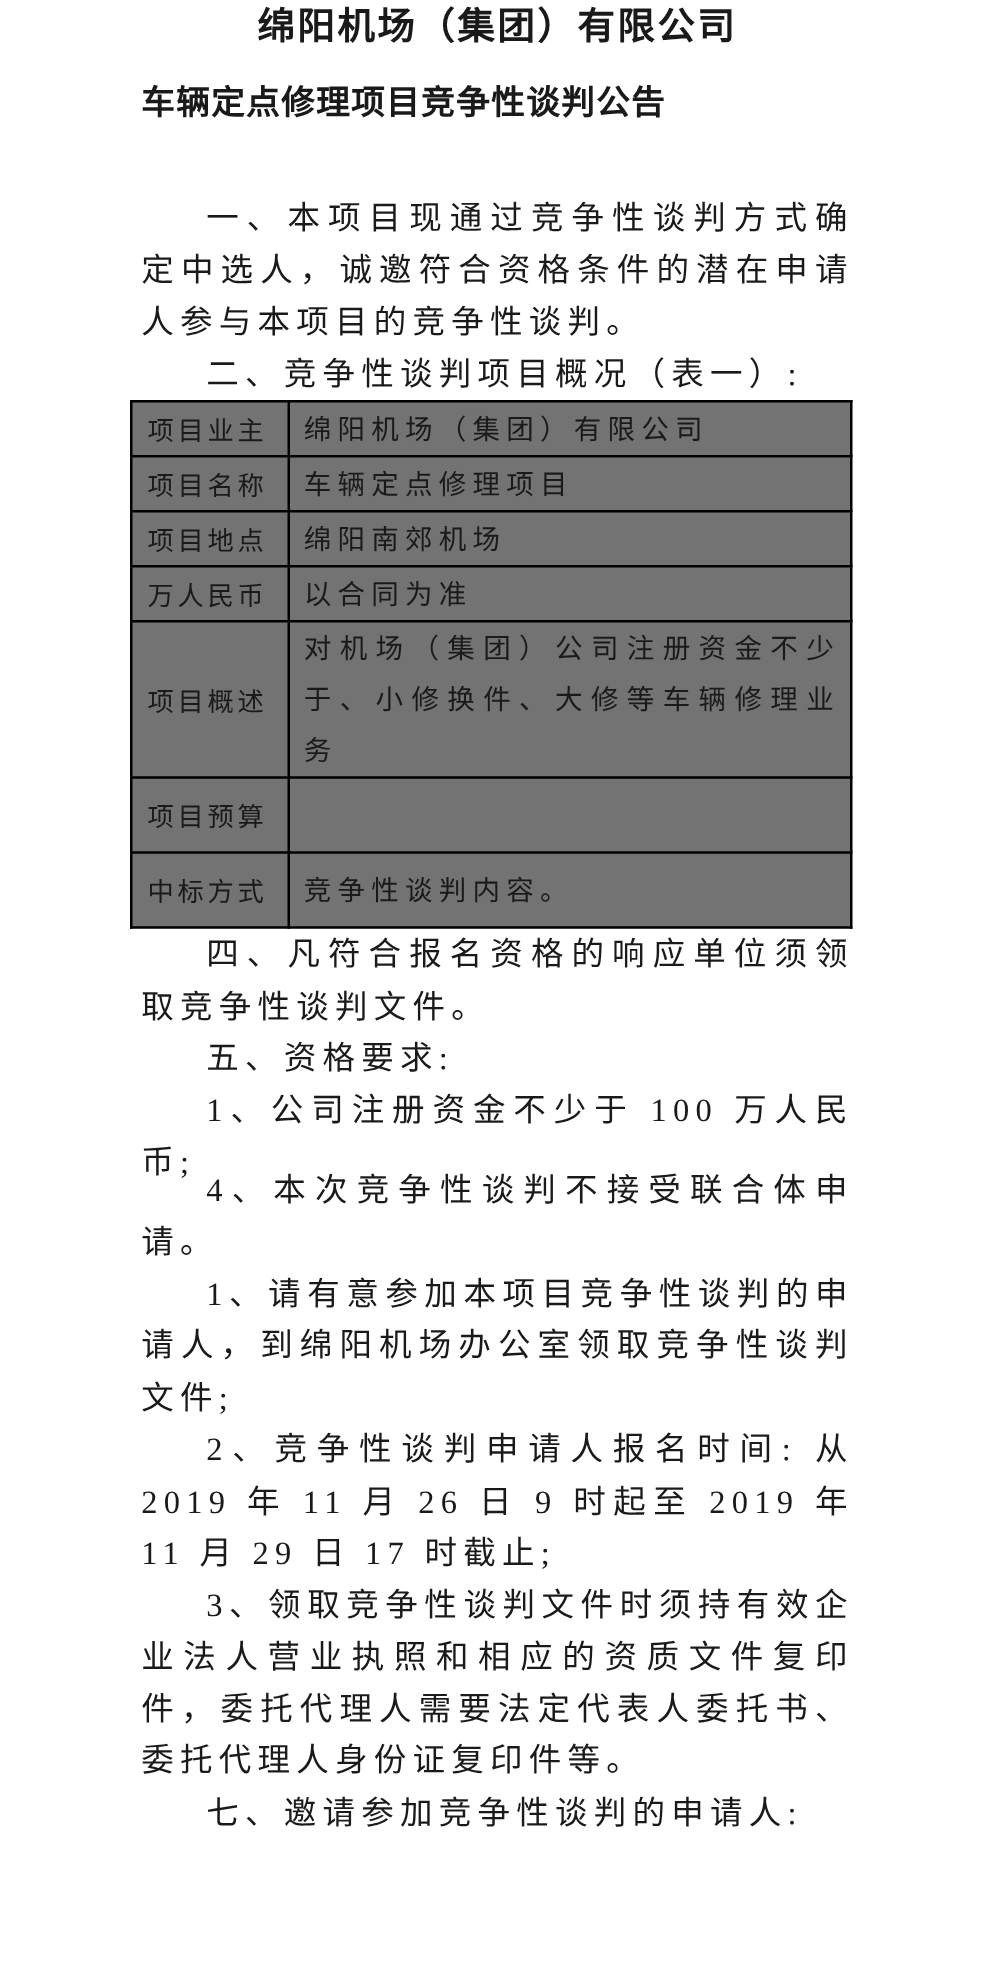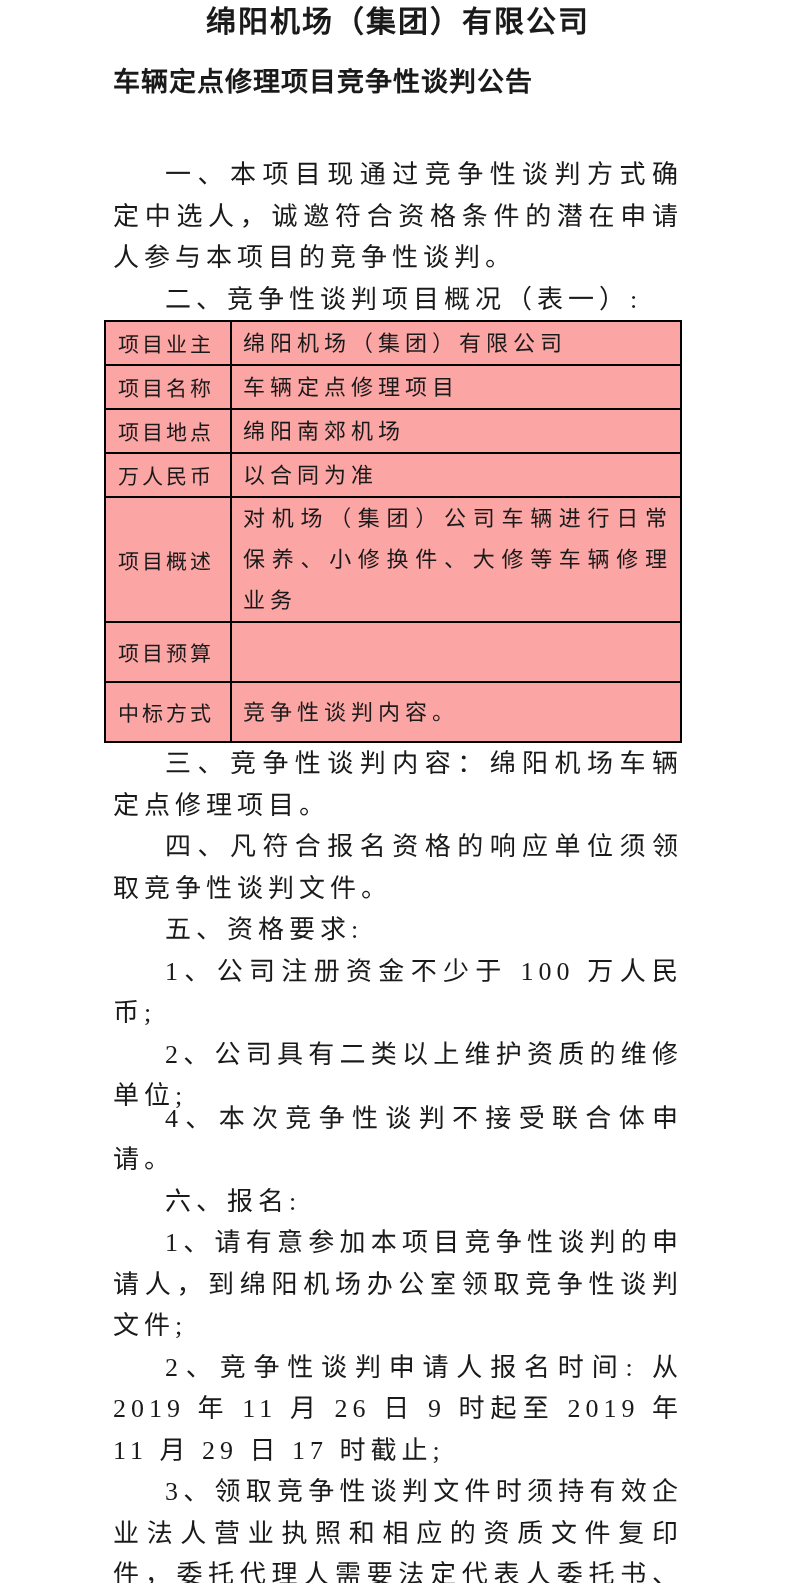--- a/index.html
+++ b/index.html
@@ -48,21 +48,21 @@
 
   table.project-table {
     border-collapse: collapse;
     width: 578px;
     margin-left: -9px;
     table-layout: fixed;
   }
   table.project-table td {
     border: 2px solid #000000;
     vertical-align: middle;
-    background: #fca5a5;
+    background: #737373;
   }
   td.cell-label {
     width: 110px;
     font-size: 21px;
     letter-spacing: 3px;
     padding: 0 2px 0 12px;
   }
   td.cell-value {
     font-size: 22px;
     letter-spacing: 5px;
@@ -101,42 +101,39 @@
         <tr class="row-single">
           <td class="cell-label">项目地点</td>
           <td class="cell-value">绵阳南郊机场</td>
         </tr>
         <tr class="row-single">
           <td class="cell-label">万人民币</td>
           <td class="cell-value">以合同为准</td>
         </tr>
         <tr class="row-desc">
           <td class="cell-label">项目概述</td>
-          <td class="cell-value">对机场（集团）公司车辆进行日常保养、小修换件、大修等车辆修理业务</td>
+          <td class="cell-value">对机场（集团）公司注册资金不少于、小修换件、大修等车辆修理业务</td>
         </tr>
         <tr class="row-small">
           <td class="cell-label">项目预算</td>
           <td class="cell-value"></td>
         </tr>
         <tr class="row-small">
           <td class="cell-label">中标方式</td>
           <td class="cell-value">竞争性谈判内容。</td>
         </tr>
       </tbody>
     </table>
 
-    <p class="indent">三、竞争性谈判内容：绵阳机场车辆定点修理项目。</p>
     <p class="indent">四、凡符合报名资格的响应单位须领取竞争性谈判文件。</p>
     <p class="indent">五、资格要求:</p>
 
     <p class="indent">1、公司注册资金不少于 100 万人民币;</p>
-    <p class="indent">2、公司具有二类以上维护资质的维修单位;</p>
     <p class="indent tight">4、本次竞争性谈判不接受联合体申请。</p>
 
-    <p class="indent">六、报名:</p>
 
     <p class="indent">1、请有意参加本项目竞争性谈判的申请人，到绵阳机场办公室领取竞争性谈判文件;</p>
     <p class="indent">2、竞争性谈判申请人报名时间: 从 2019 年 11 月 26 日 9 时起至 2019 年 11 月 29 日 17 时截止;</p>
     <p class="indent">3、领取竞争性谈判文件时须持有效企业法人营业执照和相应的资质文件复印件，委托代理人需要法定代表人委托书、委托代理人身份证复印件等。</p>
 
     <p class="indent">七、邀请参加竞争性谈判的申请人:</p>
 
   </div>
 </div>
 

